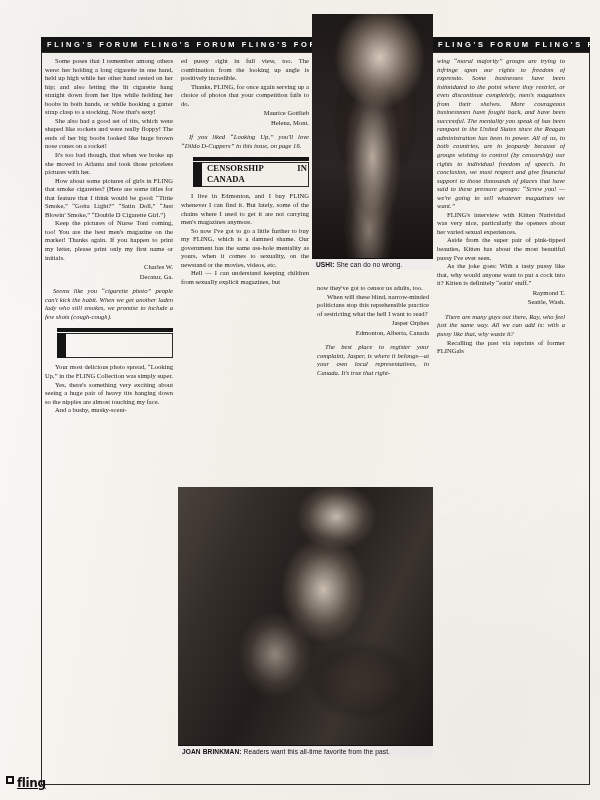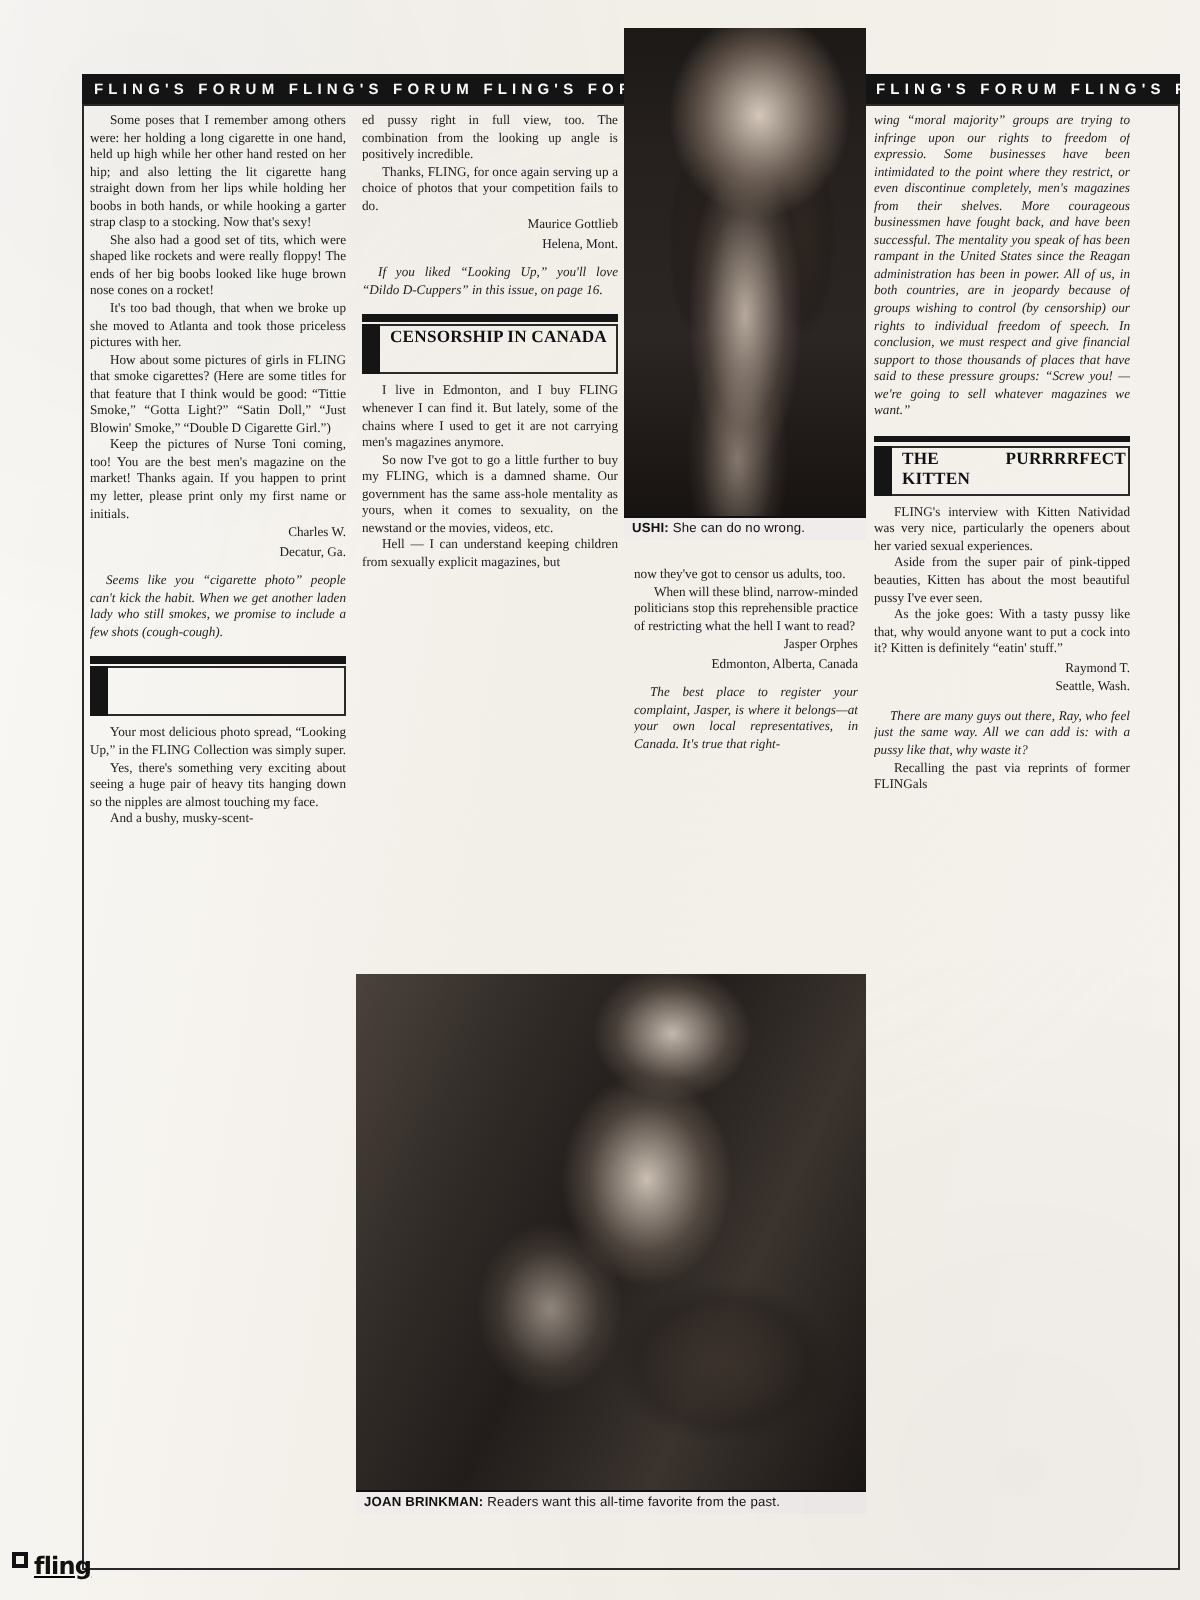--- a/index.html
+++ b/index.html
@@ -74,21 +74,21 @@
   .col p.ed{
     font-style:italic;
     text-indent:8px;
     margin-top:6px;
   }
   .col p.ed.cont{margin-top:0;text-indent:0;}
 
   
   .sechead{
     position:relative;
-    margin:7px 0 5px 0;
+    margin:7px 0 5px 12px;
     height:30px;
   }
   .sechead .rule{
     position:absolute;left:0;top:0;width:100%;height:3.5px;background:#151515;
   }
   .sechead .blk{
     position:absolute;left:0;top:5px;width:9px;height:25px;background:#151515;
   }
   .sechead .frame{
     position:absolute;left:9px;top:5px;right:0;height:25px;
@@ -217,26 +217,20 @@
     </div>
   <div class="col" id="col3" style="left:317px;top:284px;width:112px;height:200px;">
       <p class="noind">now they've got to censor us adults, too.</p>
       <p>When will these blind, narrow-minded politicians stop this reprehensible practice of restricting what the hell I want to read?</p>
       <p class="sig">Jasper Orphes</p>
       <p class="sig">Edmonton, Alberta, Canada</p>
       <p class="ed">The best place to register your complaint, Jasper, is where it belongs—at your own local representatives, in Canada. It's true that right-</p>
     </div>
   <div class="col" id="col4" style="left:437px;top:57px;width:128px;height:723px;">
       <p class="ed cont">wing “moral majority” groups are trying to infringe upon our rights to freedom of expressio. Some businesses have been intimidated to the point where they restrict, or even discontinue completely, men's magazines from their shelves. More courageous businessmen have fought back, and have been successful. The mentality you speak of has been rampant in the United States since the Reagan administration has been in power. All of us, in both countries, are in jeopardy because of groups wishing to control (by censorship) our rights to individual freedom of speech. In conclusion, we must respect and give financial support to those thousands of places that have said to these pressure groups: “Screw you! — we're going to sell whatever magazines we want.”</p>
-      <div class="sechead">
-        <div class="rule"></div>
-        <div class="blk"></div>
-        <div class="frame"></div>
-        <div class="ttl">THE PURRRRFECT KITTEN</div>
-      </div>
       <p>FLING's interview with Kitten Natividad was very nice, particularly the openers about her varied sexual experiences.</p>
       <p>Aside from the super pair of pink-tipped beauties, Kitten has about the  most beautiful pussy I've ever seen.</p>
       <p>As the joke goes: With a tasty pussy like that, why would anyone want to put a cock into it? Kitten is definitely “eatin' stuff.”</p>
       <p class="sig">Raymond T.</p>
       <p class="sig">Seattle, Wash.</p>
       <p class="ed">There are many guys out there, Ray, who feel just the same way. All we can add is: with a pussy like that, why waste it?</p>
       <p>Recalling the past via reprints of former FLINGals</p>
     </div>
 
   <div class="photo" id="photo-top" style="left:312px;top:14px;width:121px;height:256px;">

